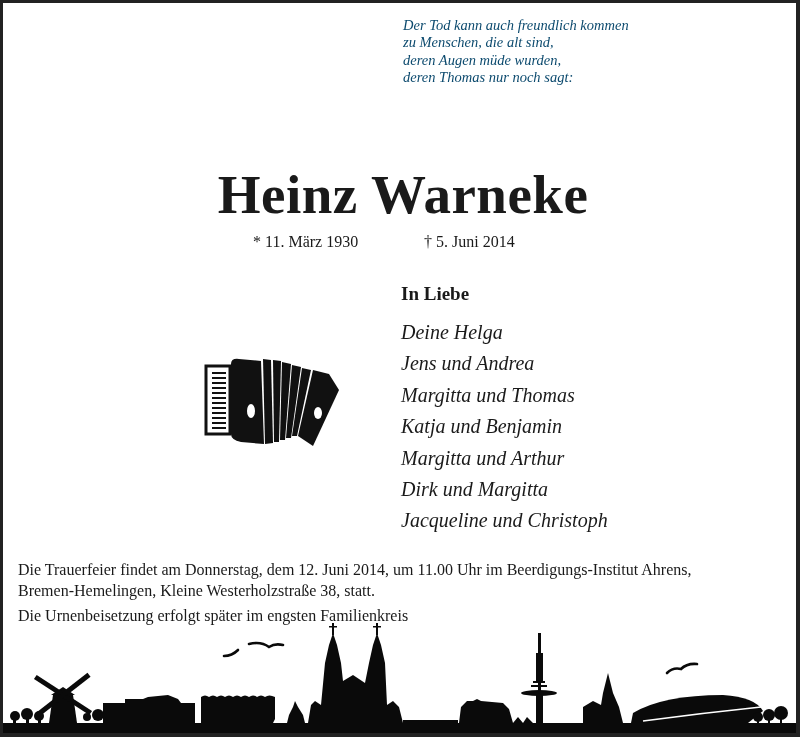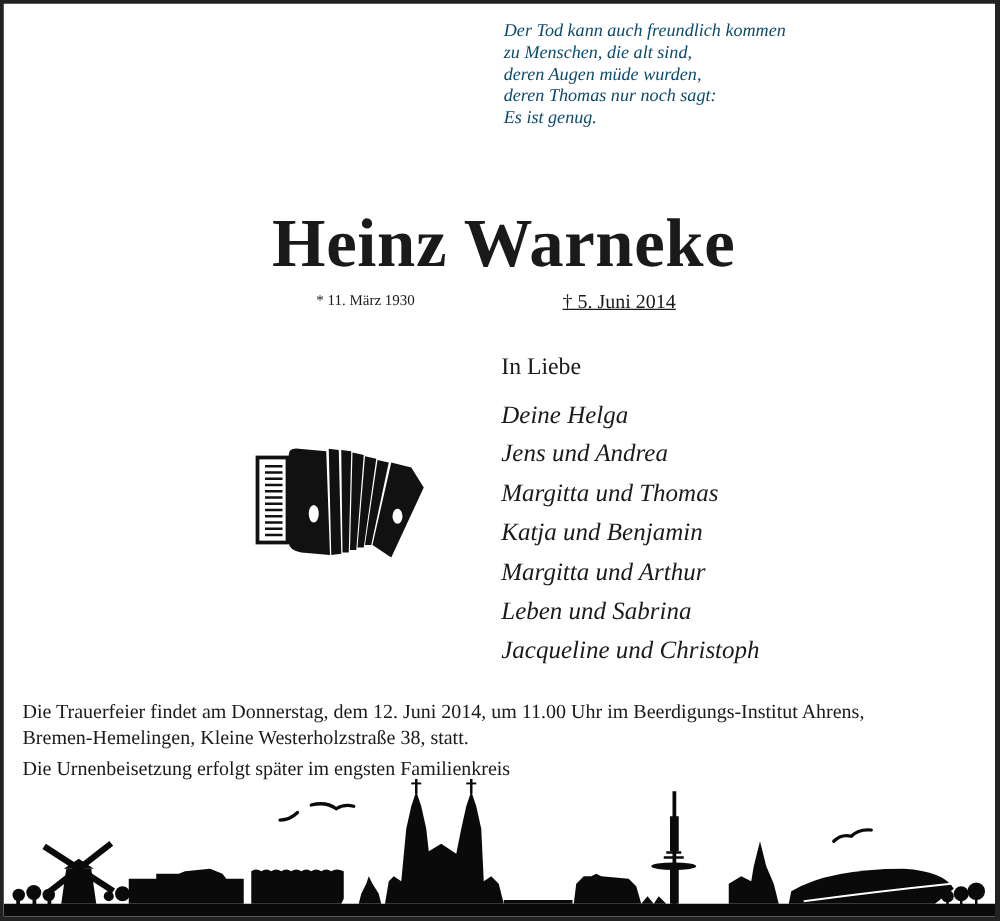--- a/index.html
+++ b/index.html
@@ -11,42 +11,41 @@
   }
   .poem {
     position:absolute; left:400px; top:14px;
     font-style:italic; font-size:14.5px; line-height:17.3px; color:#0c4a6e;
   }
   .poem div { white-space:nowrap; }
   .name {
     position:absolute; left:0; width:800px; top:160px; text-align:center;
     font-weight:bold; font-size:55px; letter-spacing:0.5px; color:#1a1a1a;
   }
-  .born { position:absolute; left:250px; top:230px; font-size:12px; }
-  .died { position:absolute; left:447px; top:230px; font-size:16px;text-decoration:underline; }
-  .love-head { position:absolute; left:398px; top:280px; font-weight:normal; font-size:19px; }
+  .born { position:absolute; left:250px; top:230px; font-size:16px; }
+  .died { position:absolute; left:421px; top:230px; font-size:16px; }
+  .love-head { position:absolute; left:398px; top:280px; font-weight:bold; font-size:19px; }
   .mourners { position:absolute; left:398px; top:314px; font-size:20px; line-height:31.4px; }
   .mourners div { white-space:nowrap;font-style:italic; }
   .accordion { position:absolute; left:198px; top:353px; width:140px; height:90px; }
   .notice { position:absolute; left:15px; top:556px; font-size:16px; line-height:21px; width:775px; }
   .notice p { margin:0; }
   .notice p.second { margin-top:4px; }
   .skyline { position:absolute; left:0; top:620px; width:793px; height:110px; }
 </style>
 </head>
 <body>
 
 <div class="page">
 
   <div class="poem">
     <div>Der Tod kann auch freundlich kommen</div>
     <div>zu Menschen, die alt sind,</div>
     <div>deren Augen müde wurden,</div>
     <div>deren Thomas nur noch sagt:</div>
-    <div>Es ist genug.</div>
   </div>
 
   <div class="name">Heinz Warneke</div>
   <div class="born">* 11. März 1930</div>
   <div class="died">† 5. Juni 2014</div>
 
   <div class="accordion">
     <svg width="140" height="90" viewBox="0 0 140 90">
 
       <rect x="5" y="10" width="24" height="68" fill="#fff" stroke="#111" stroke-width="3"></rect>
@@ -79,21 +78,21 @@
     </svg>
   </div>
 
   <div class="love-head">In Liebe</div>
   <div class="mourners">
     <div>Deine Helga</div>
     <div>Jens und Andrea</div>
     <div>Margitta und Thomas</div>
     <div>Katja und Benjamin</div>
     <div>Margitta und Arthur</div>
-    <div>Leben und Sabrina</div>
+    <div>Dirk und Margitta</div>
     <div>Jacqueline und Christoph</div>
   </div>
 
   <div class="notice">
     <p>Die Trauerfeier findet am Donnerstag, dem 12. Juni 2014, um 11.00 Uhr im Beerdigungs-Institut Ahrens,</p>
     <p>Bremen-Hemelingen, Kleine Westerholzstraße 38, statt.</p>
     <p class="second">Die Urnenbeisetzung erfolgt später im engsten Familienkreis</p>
   </div>
 
   <div class="skyline">

